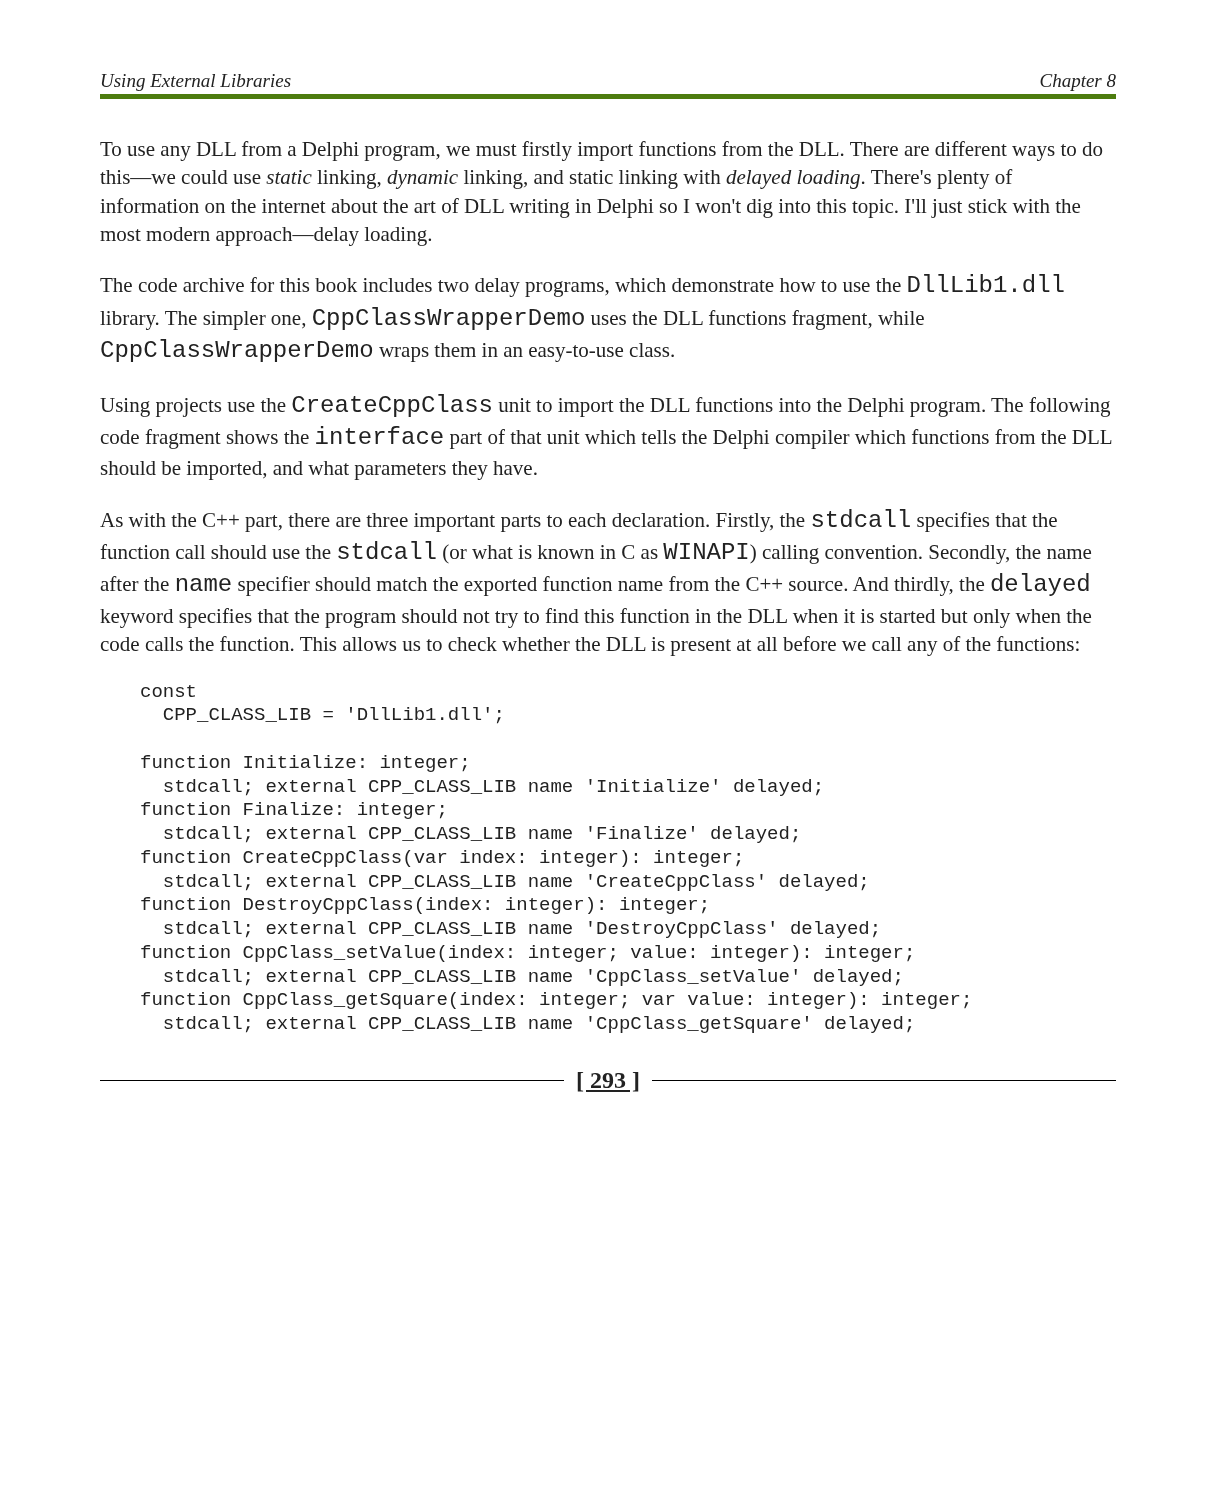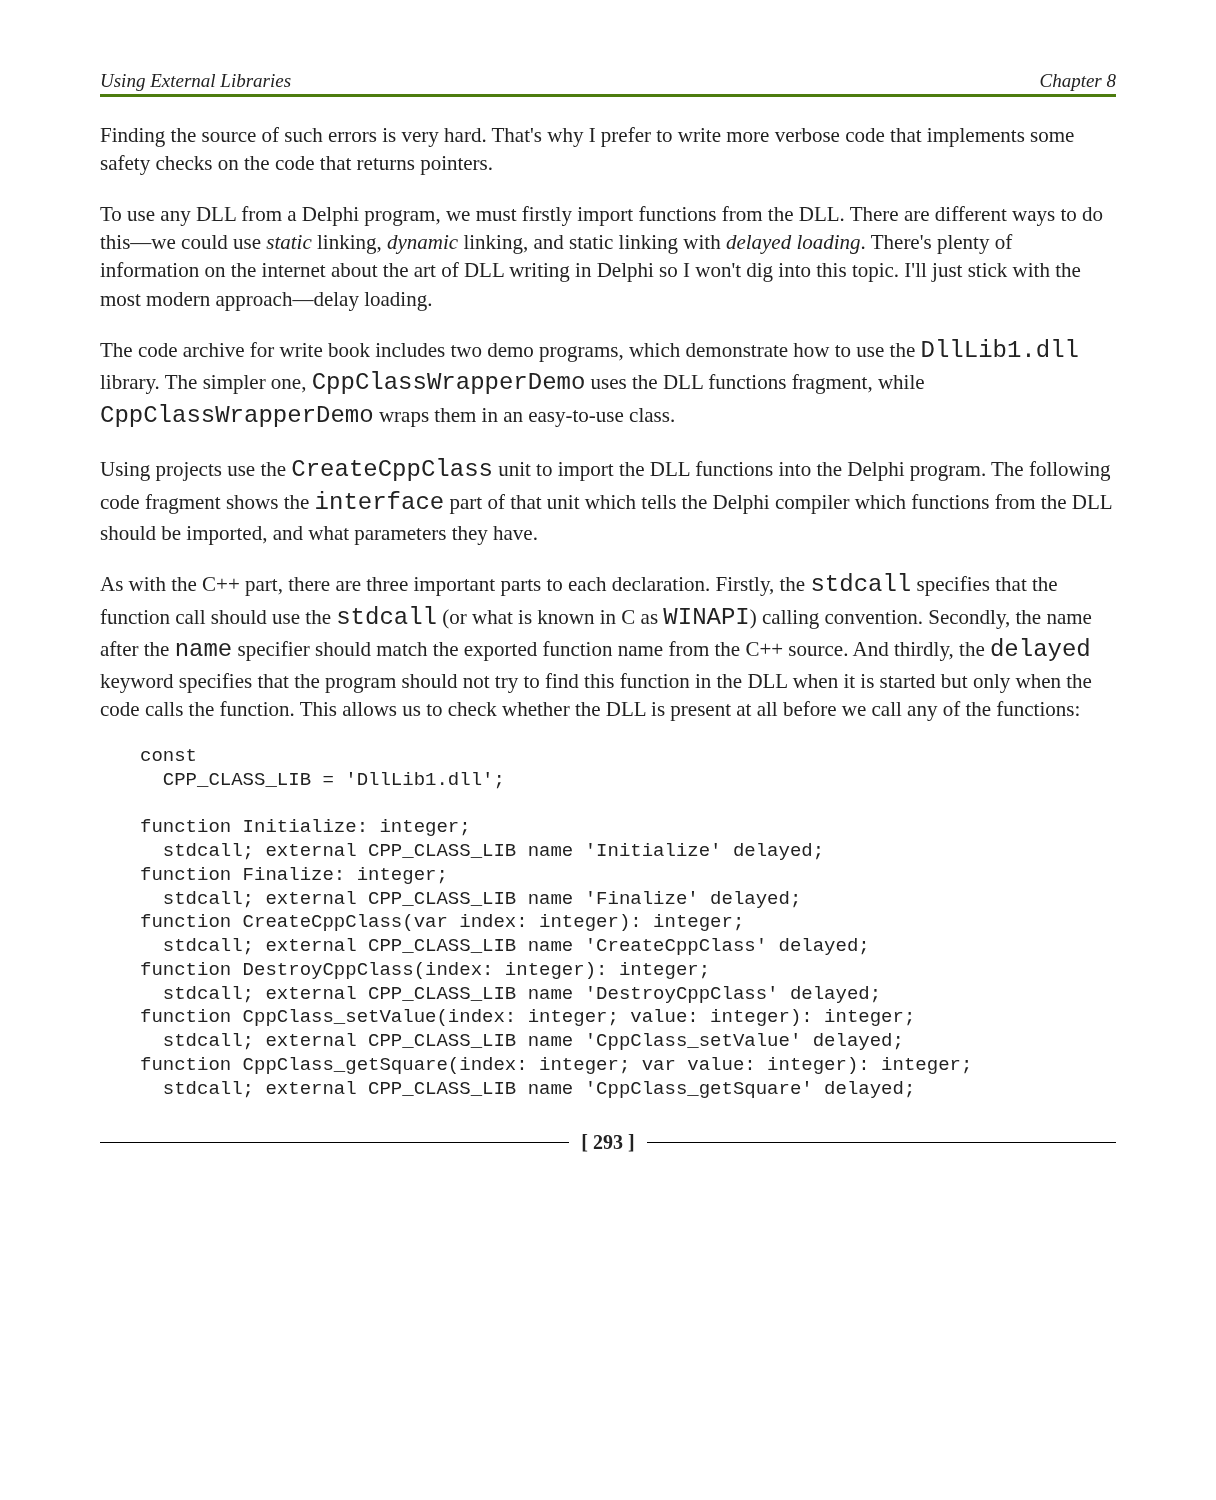--- a/index.html
+++ b/index.html
@@ -12,23 +12,23 @@
   }
   .page {
     box-sizing: border-box;
     padding: 70px 100px 50px 100px;
   }
   .running-head {
     display: flex;
     justify-content: space-between;
     font-style: italic;
     font-size: 19px;
-    border-bottom: 3px solid #4d7c0f;
+    border-bottom: 5px solid #4d7c0f;
     padding-bottom: 0px;
-    margin-bottom: 24px;
+    margin-bottom: 36px;
   }
   .running-head span { padding-bottom: 2px; }
   p.body {
     font-size: 21px;
     line-height: 1.35;
     margin: 0 0 22px 0;
   }
   h2.section {
     font-family: Arial, "Helvetica Neue", Helvetica, sans-serif;
     font-weight: 700;
@@ -53,43 +53,43 @@
     gap: 12px;
     margin-top: 20px;
   }
   .pagenum-wrap .rule {
     flex: 1 1 auto;
     height: 1px;
     background: #000;
   }
   .pagenum {
     font-weight: 700;
-    font-size: 20px;
+    font-size: 24px;
+    text-decoration: underline;
   }
   em { }
 </style>
 </head>
 <body>
 
 <div class="page">
 
   <div class="running-head">
     <span>Using External Libraries</span>
     <span>Chapter 8</span>
   </div>
 
-  <p class="body">Finding the source of such errors is very hard. That's why I prefer to write more verbose code that implements some safety checks on the code that returns pointers.</p>
 
 
   <p class="body">
     <span>To use any DLL from a Delphi program, we must firstly import functions from the DLL. There are different ways to do this—we could use </span><em>static</em><span> linking, </span><em>dynamic</em><span> linking, and static linking with </span><em>delayed loading</em><span>. There's plenty of information on the internet about the art of DLL writing in Delphi so I won't dig into this topic. I'll just stick with the most modern approach—delay loading.</span>
   </p>
 
   <p class="body">
-    <span>The code archive for write book includes two demo programs, which demonstrate how to use the </span><code class="inline">DllLib1.dll</code><span> library. The simpler one, </span><code class="inline">CppClassWrapperDemo</code><span> uses the DLL functions fragment, while </span><code class="inline">CppClassWrapperDemo</code><span> wraps them in an easy-to-use class.</span>
+    <span>The code archive for this book includes two delay programs, which demonstrate how to use the </span><code class="inline">DllLib1.dll</code><span> library. The simpler one, </span><code class="inline">CppClassWrapperDemo</code><span> uses the DLL functions fragment, while </span><code class="inline">CppClassWrapperDemo</code><span> wraps them in an easy-to-use class.</span>
   </p>
 
   <p class="body">
     <span>Using projects use the </span><code class="inline">CreateCppClass</code><span> unit to import the DLL functions into the Delphi program. The following code fragment shows the </span><code class="inline">interface</code><span> part of that unit which tells the Delphi compiler which functions from the DLL should be imported, and what parameters they have.</span>
   </p>
 
   <p class="body">
     <span>As with the C++ part, there are three important parts to each declaration. Firstly, the </span><code class="inline">stdcall</code><span> specifies that the function call should use the </span><code class="inline">stdcall</code><span> (or what is known in C as </span><code class="inline"> WINAPI</code><span>) calling convention. Secondly, the name after the </span><code class="inline">name</code><span> specifier should match the exported function name from the C++ source. And thirdly, the </span><code class="inline">delayed</code><span> keyword specifies that the program should not try to find this function in the DLL when it is started but only when the code calls the function. This allows us to check whether the DLL is present at all before we call any of the functions:</span>
   </p>
 

